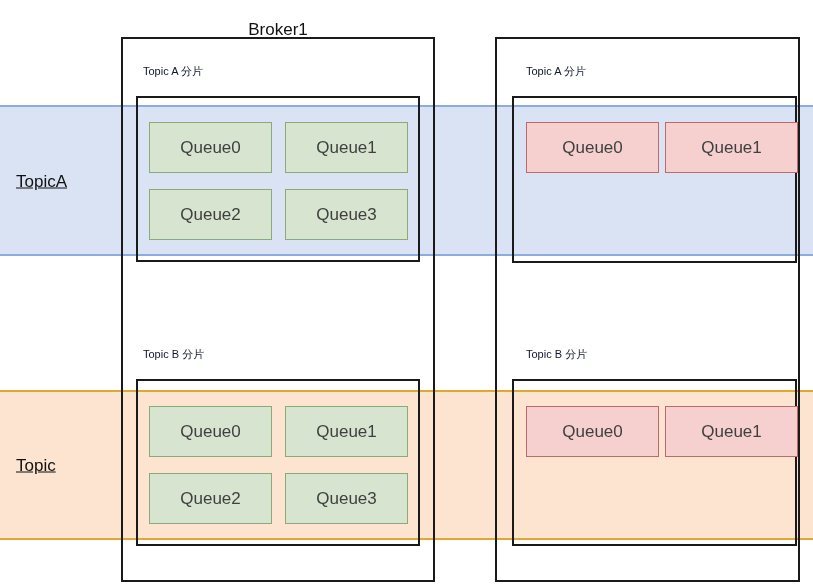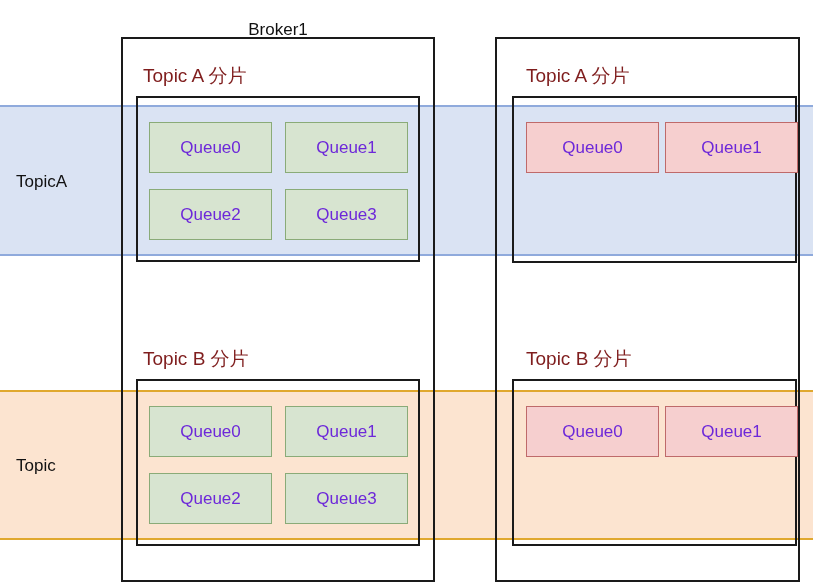--- a/index.html
+++ b/index.html
@@ -45,20 +45,21 @@
   }
   .topic-band-label {
     position: absolute;
     left: 16px;
     top: 50%;
     transform: translateY(-50%);
     font-size: 17px;
     line-height: 1;
     color: #111111;
     white-space: nowrap;
+    text-decoration: underline;
   }
 
   
   .broker-title {
     position: absolute;
     top: 14px;
     font-size: 17px;
     line-height: 1;
     text-align: center;
     color: #111111;
@@ -78,23 +79,23 @@
     border: 2px solid #1a1a1a;
     background: transparent;
     z-index: 3;
   }
   .broker-box.b1 { left: 121px; width: 314px; }
   .broker-box.b2 { left: 495px; width: 305px; }
 
   
   .shard-label {
     position: absolute;
-    font-size: 19px;
+    font-size: 11px;
     line-height: 1;
-    color: #7f1d1d;
+    color: #0f172a;
     white-space: nowrap;
     z-index: 5;
   }
 
   
   .shard-box {
     position: absolute;
     box-sizing: border-box;
     border: 2px solid #1a1a1a;
     background: transparent;
@@ -103,21 +104,21 @@
 
   
   .queue {
     position: absolute;
     box-sizing: border-box;
     display: flex;
     align-items: center;
     justify-content: center;
     font-size: 17px;
     line-height: 1;
-    color: #6d28d9;
+    color: #404040;
     z-index: 6;
   }
   .queue.green {
     background: #d7e4d0;
     border: 1px solid #8aab78;
   }
   .queue.pink {
     background: #f6cfcf;
     border: 1px solid #bf6a6a;
   }

